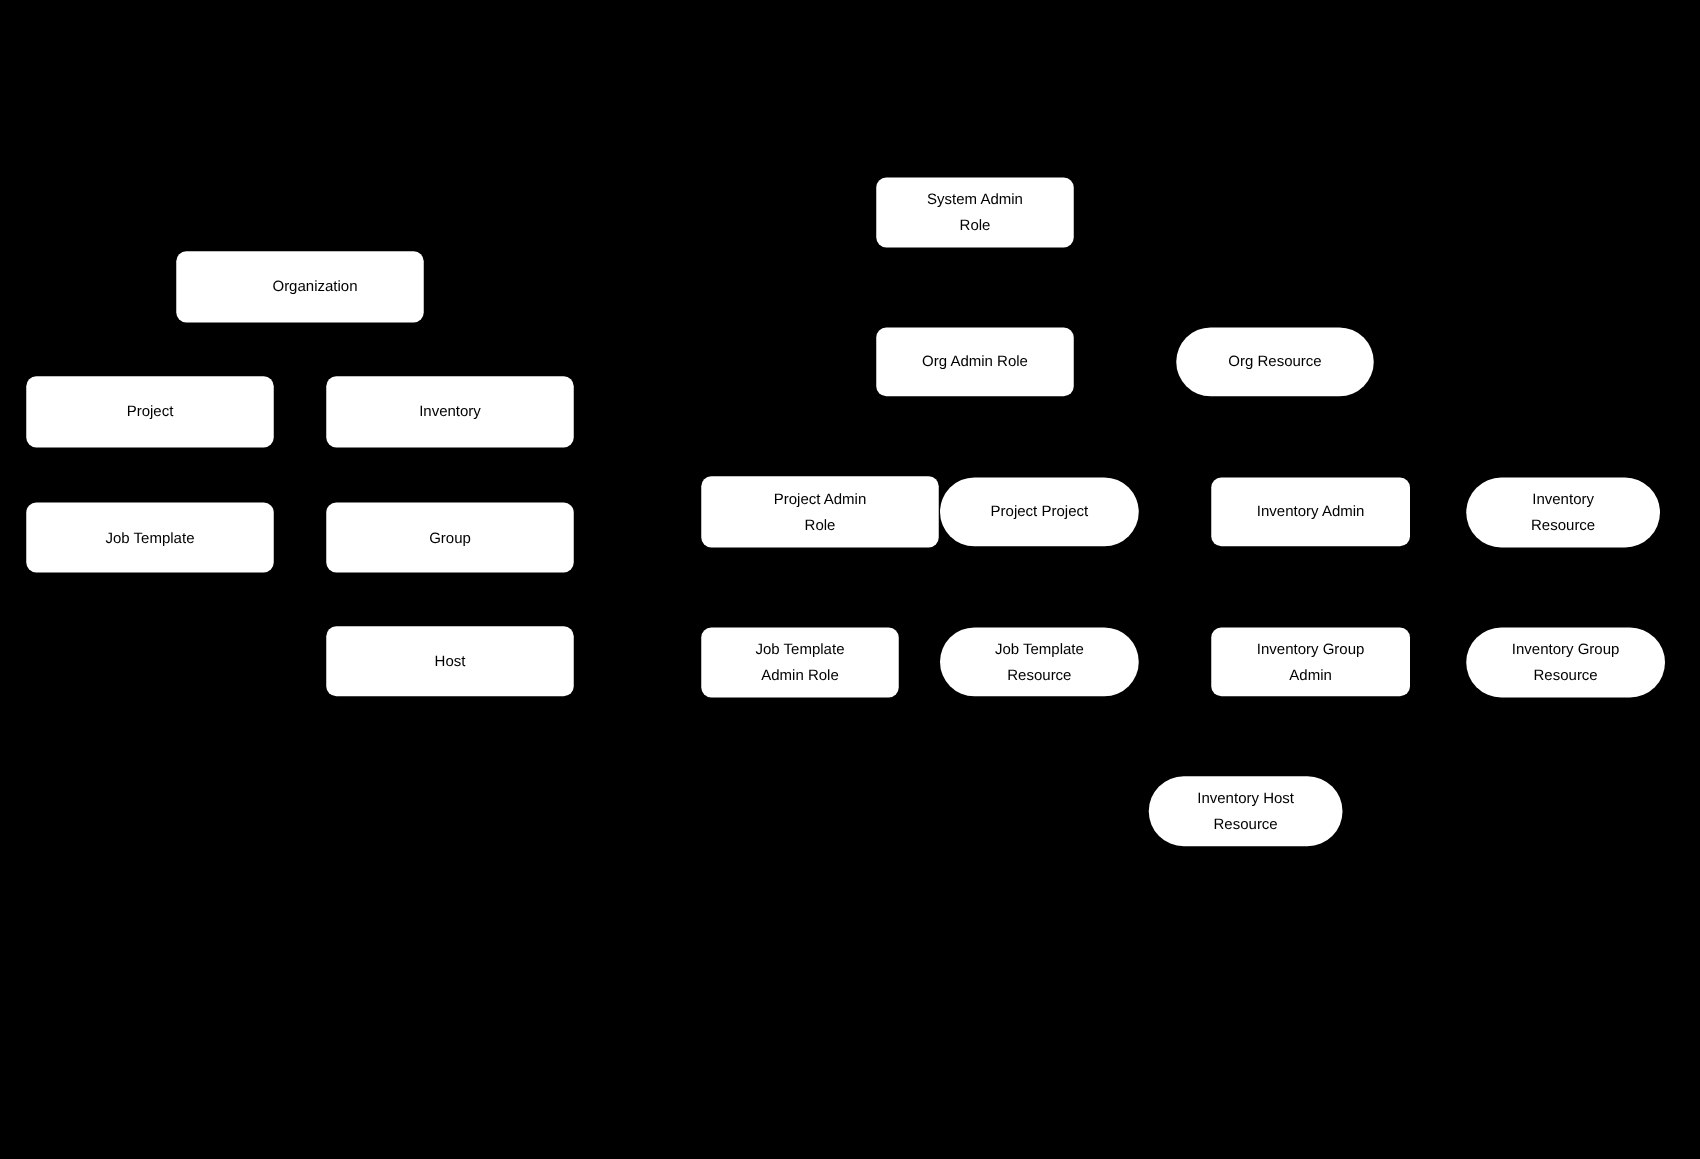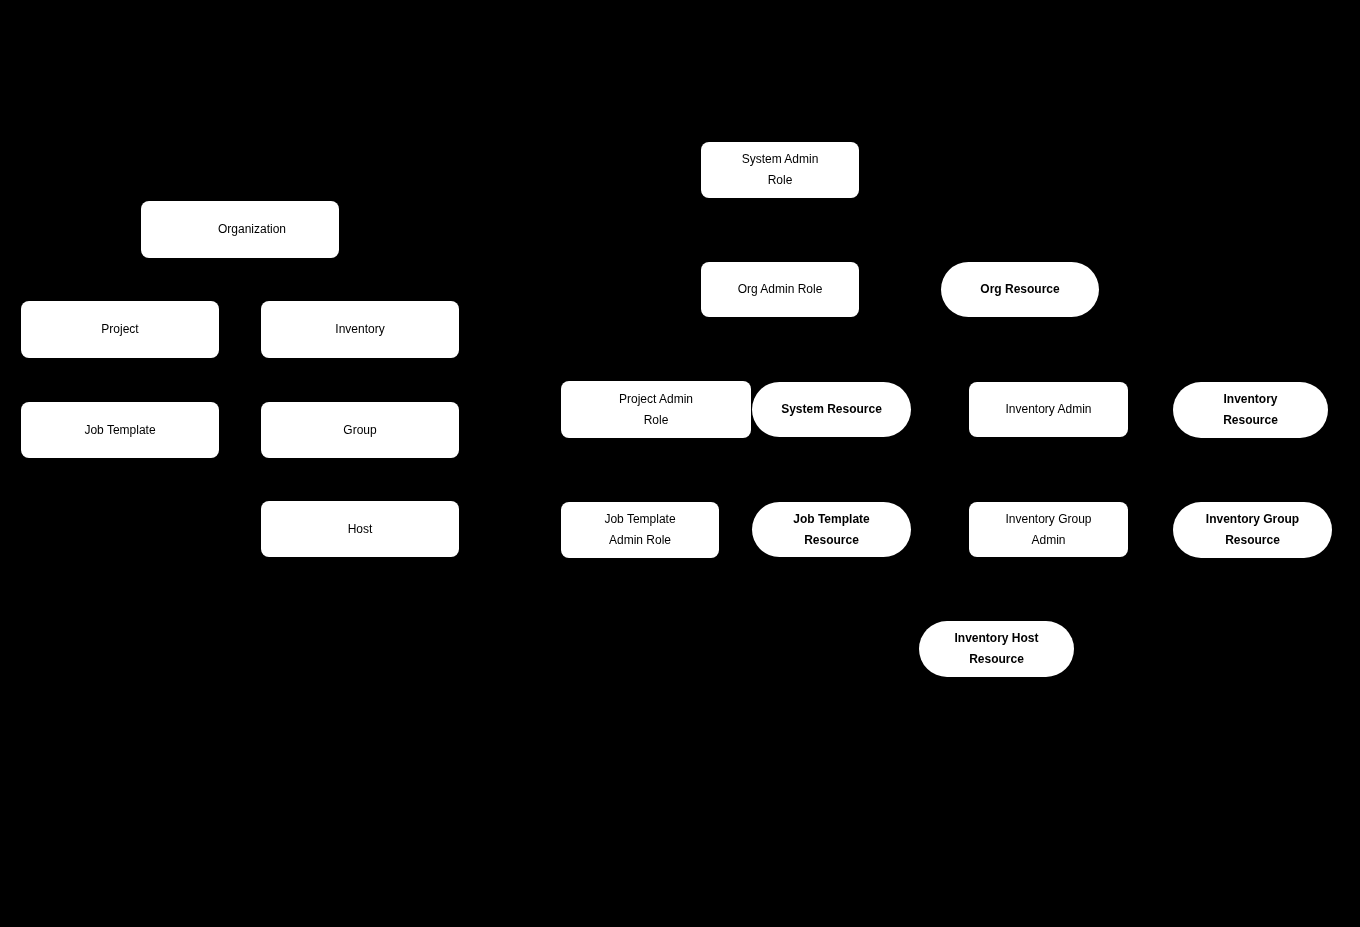--- a/index.html
+++ b/index.html
@@ -23,21 +23,21 @@
     flex-direction: column;
     align-items: center;
     justify-content: center;
     text-align: center;
     font-size: 12px;
     line-height: 21px;
     box-sizing: border-box;
     white-space: nowrap;
   }
   .node.rect { border-radius: 8px; }
-  .node.pill { border-radius: 999px; font-weight: bold; }
+  .node.pill { border-radius: 999px; }
 </style>
 </head>
 <body>
 
 <div class="canvas" id="diagram-canvas" style="background: rgb(0, 0, 0);">
     <div class="node rect" style="left: 141px; top: 201px; width: 198px; height: 57px; background: rgb(255, 255, 255); color: rgb(0, 0, 0); padding-left: 24px;">
       <div>Organization</div>
     </div>
     <div class="node rect" style="left: 21px; top: 301px; width: 198px; height: 57px; background: rgb(255, 255, 255); color: rgb(0, 0, 0);">
       <div>Project</div>
@@ -62,21 +62,21 @@
       <div>Org Admin Role</div>
     </div>
     <div class="node pill" style="left: 941px; top: 262px; width: 158px; height: 55px; background: rgb(255, 255, 255); color: rgb(0, 0, 0);">
       <div>Org Resource</div>
     </div>
     <div class="node rect" style="left: 561px; top: 381px; width: 190px; height: 57px; background: rgb(255, 255, 255); color: rgb(0, 0, 0);">
       <div>Project Admin</div>
       <div>Role</div>
     </div>
     <div class="node pill" style="left: 752px; top: 382px; width: 159px; height: 55px; background: rgb(255, 255, 255); color: rgb(0, 0, 0);">
-      <div>System Resource</div>
+      <div>Project Project</div>
     </div>
     <div class="node rect" style="left: 969px; top: 382px; width: 159px; height: 55px; background: rgb(255, 255, 255); color: rgb(0, 0, 0);">
       <div>Inventory Admin</div>
     </div>
     <div class="node pill" style="left: 1173px; top: 382px; width: 155px; height: 56px; background: rgb(255, 255, 255); color: rgb(0, 0, 0);">
       <div>Inventory</div>
       <div>Resource</div>
     </div>
     <div class="node rect" style="left: 561px; top: 502px; width: 158px; height: 56px; background: rgb(255, 255, 255); color: rgb(0, 0, 0);">
       <div>Job Template</div>

